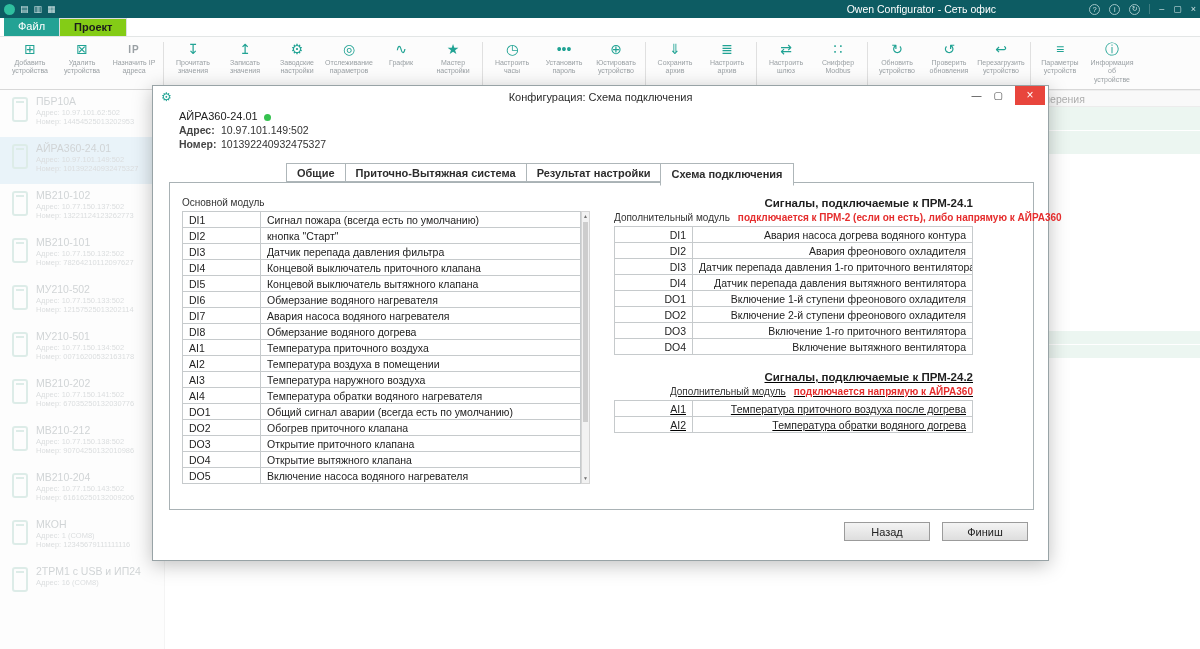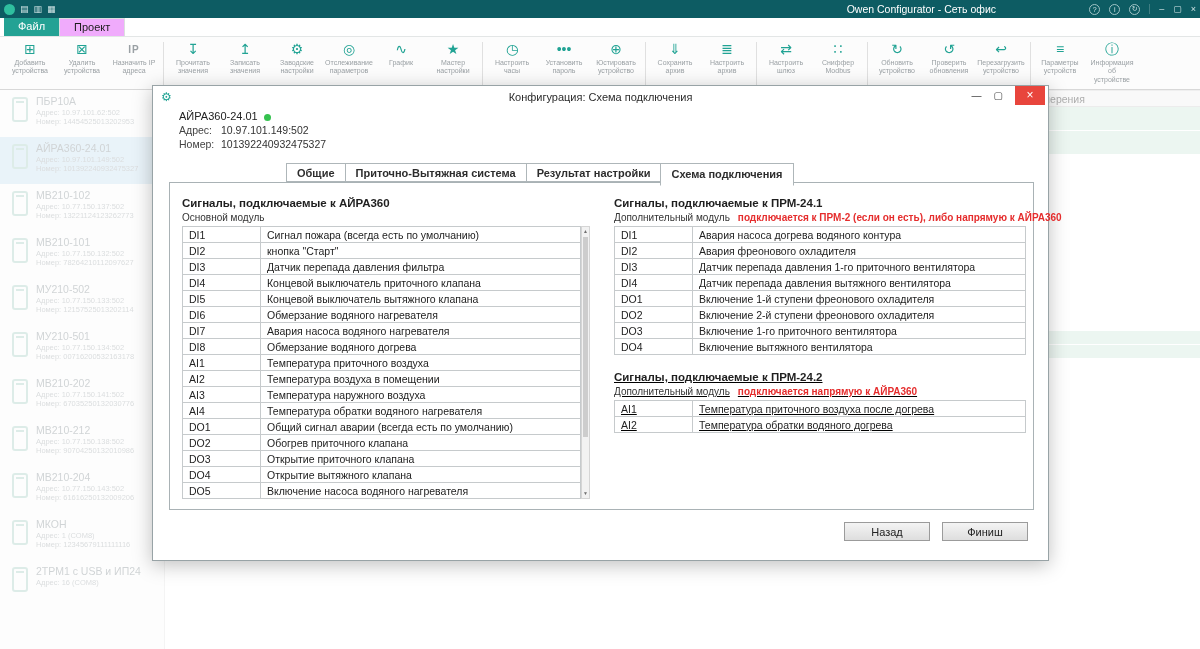--- a/index.html
+++ b/index.html
@@ -18,21 +18,21 @@
   .wc { font-size:9px; color:#cfe3e4; }
   .wc.circ { border:1px solid #9fc3c5; border-radius:50%; width:11px; height:11px;
     display:inline-flex; align-items:center; justify-content:center; font-size:7px; }
   .tsep { width:1px; height:10px; background:#3f7e83; }
 
   
   .ribbon { height:19px; background:#fff; display:flex; align-items:stretch; padding-left:4px;
     border-bottom:1px solid #e3e6e6; }
   .rtab { font-size:11px; padding:2px 14px 0 14px; }
   .rtab.file { background:#23a294; color:#fff; }
-  .rtab.active { background:#f0abfc; color:#1c1c1c; font-weight:normal; border:1px solid #dcdfdf; border-bottom:none; }
+  .rtab.active { background:#84cc16; color:#1c1c1c; font-weight:bold; border:1px solid #dcdfdf; border-bottom:none; }
 
   
   .toolbar { height:53px; background:#fcfcfc; border-bottom:1px solid #d8d8d8; display:flex;
     align-items:stretch; padding:2px 2px 0 4px; overflow:hidden; }
   .tb-btn { width:52px; flex-shrink:0; display:flex; flex-direction:column; align-items:center;
     padding-top:1px; cursor:default; }
   .tb-ico { font-size:14px; line-height:19px; height:19px; color:#21a394; }
   .tb-ico.ip { font-size:10px; font-weight:bold; color:#9aa0a4; letter-spacing:1px; }
   .tb-lbl { font-size:7px; line-height:1.2; color:#9aa0a4; text-align:center; white-space:pre-line; }
   .tb-sep { width:1px; background:#e0e0e0; margin:3px 3px; flex-shrink:0; }
@@ -66,34 +66,34 @@
   .m-titlebar { height:22px; display:flex; align-items:center; padding-left:8px; position:relative; }
   .m-icon { font-size:12px; color:#21a394; }
   .m-title { position:absolute; left:0; right:0; text-align:center; font-size:11px; color:#2b2b2b; }
   .m-controls { position:absolute; right:3px; top:0; display:flex; align-items:flex-start; gap:12px; }
   .m-min, .m-max { font-size:10px; color:#444; line-height:19px; }
   .m-close { width:30px; height:19px; background:#e8453c; color:#fff; border:none; font-size:12px;
     line-height:17px; text-align:center; cursor:default; }
 
   .dev-info-block { position:absolute; left:26px; top:23px; font-size:10.5px; color:#333; }
   .di-row { line-height:14px; }
-  .di-lbl { display:inline-block; width:42px; color:#444; }
+  .di-lbl { display:inline-block; width:42px; color:#444;font-weight:bold; }
   .green-dot { display:inline-block; width:7px; height:7px; border-radius:50%; background:#35c24f;
     margin-left:6px; vertical-align:middle; }
   .d-name { font-size:11px; color:#222; }
 
   .tab-strip { position:absolute; left:133px; top:77px; height:20px; display:flex; align-items:flex-start; z-index:3; }
   .dtab { height:19px; line-height:18px; padding:0 10px; border:1px solid #aeb6b9; margin-right:-1px;
     background:#fff; font-size:11px; font-weight:bold; color:#2d2d2d; white-space:nowrap; }
   .dtab.active { height:23px; line-height:21px; border-bottom:1px solid #fff; margin-bottom:-1px; z-index:4; }
 
   .panel { position:absolute; left:16px; right:14px; top:96px; bottom:50px; border:1px solid #a9b2b5;
     background:#fff; }
   .col-left  { position:absolute; left:12px;  top:14px; width:408px; }
-  .col-right { position:absolute; left:444px; top:14px; width:412px; }
+  .col-right { position:absolute; left:444px; top:14px; width:359px;text-align:right; }
   .sec-h { font-size:11.5px; font-weight:bold; color:#1f1f1f; margin-bottom:3px; white-space:nowrap; }
   .sec-sub { font-size:10px; color:#333; margin-bottom:3px; white-space:nowrap; }
   .sec-sub .red { color:#e52d2d; font-weight:bold; margin-left:8px; }
   .sig-table { border-collapse:collapse; width:100%; table-layout:fixed; }
   .sig-table td { border:1px solid #c6cacc; height:16px; padding:0 6px; font-size:10.5px; color:#222;
     white-space:nowrap; overflow:hidden; }
   td.sig { width:78px; }
   .tbl-wrap { position:relative; padding-right:9px; }
   .scrollbar { position:absolute; right:0; top:0; bottom:0; width:9px; background:#f2f2f2;
     border:1px solid #d5d5d5; }
@@ -403,21 +403,20 @@
     <div class="tab-strip">
       <div class="dtab">Общие</div>
       <div class="dtab">Приточно-Вытяжная система</div>
       <div class="dtab">Результат настройки</div>
       <div class="dtab active">Схема подключения</div>
     </div>
 
     <div class="panel">
 
       <div class="col-left">
-        <div class="sec-h">Сигналы, подключаемые к АЙРА360</div>
         <div class="sec-sub">Основной модуль</div>
         <div class="tbl-wrap">
           <table class="sig-table">
             <tbody id="left-table-body">
                 <tr>
                   <td class="sig">DI1</td>
                   <td class="desc">Сигнал пожара (всегда есть по умолчанию)</td>
                 </tr>
                 <tr>
                   <td class="sig">DI2</td>

